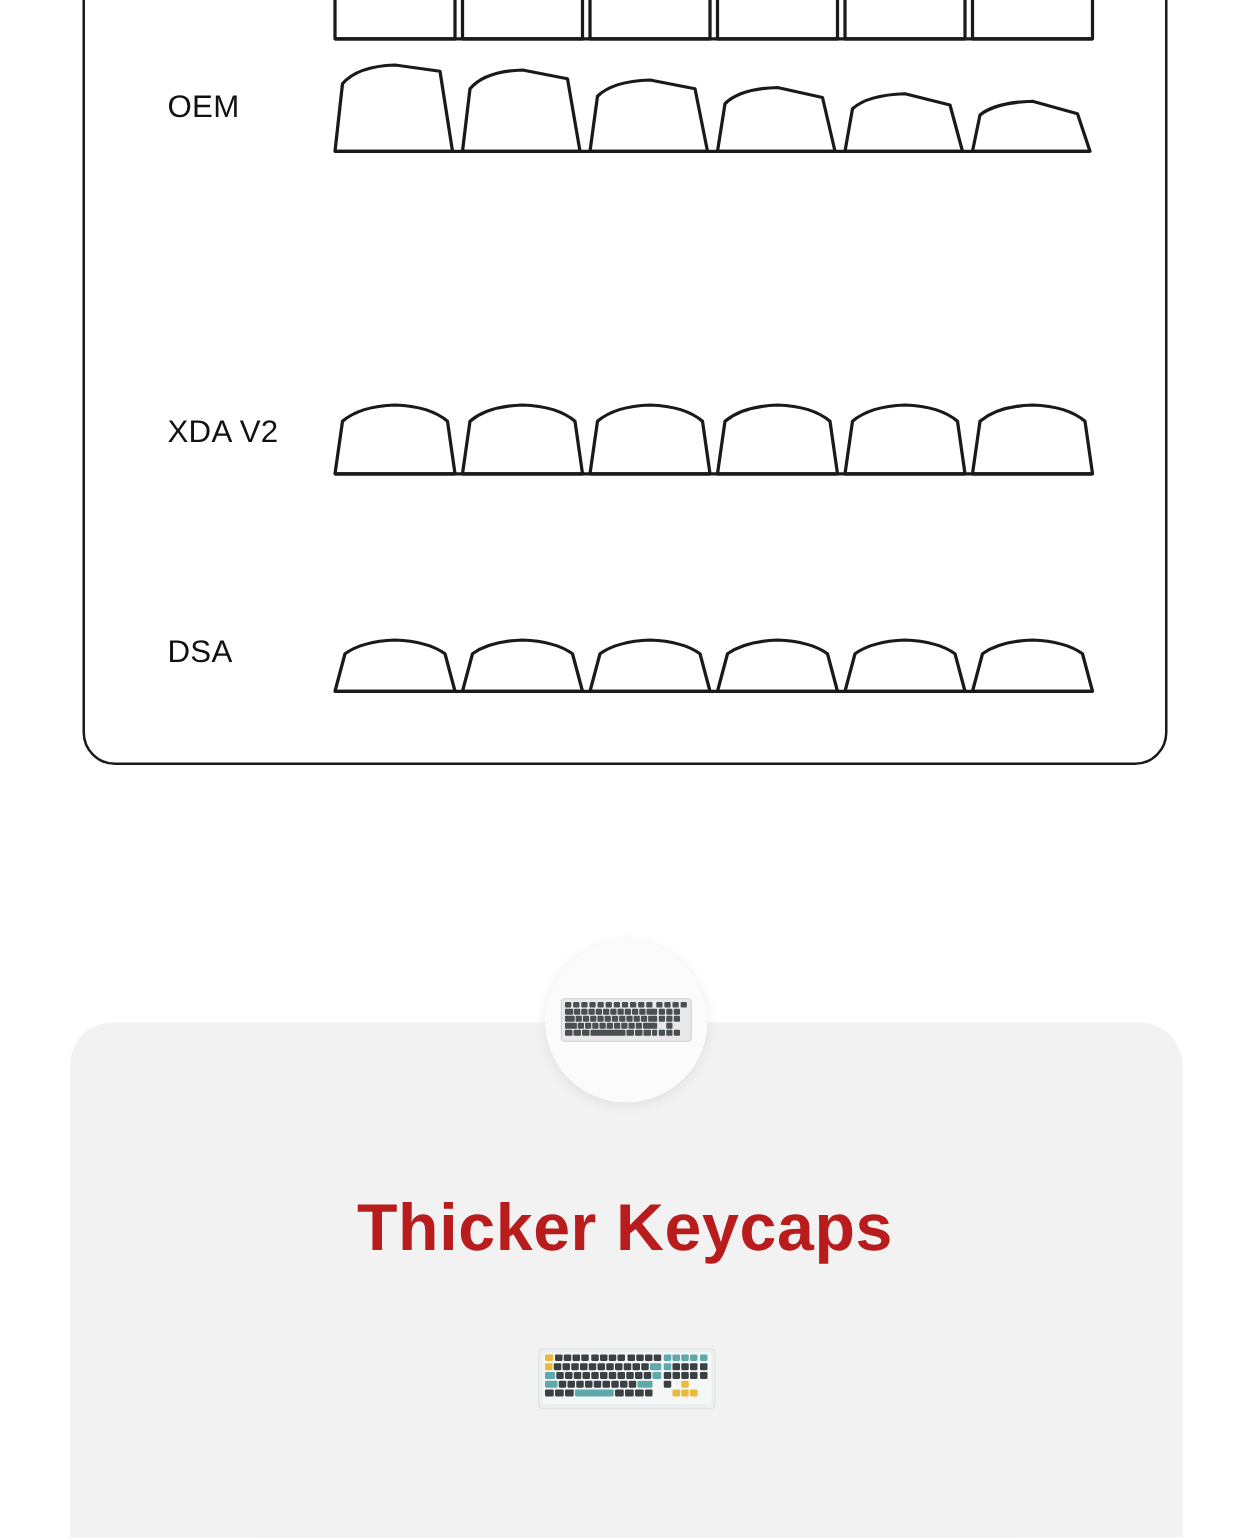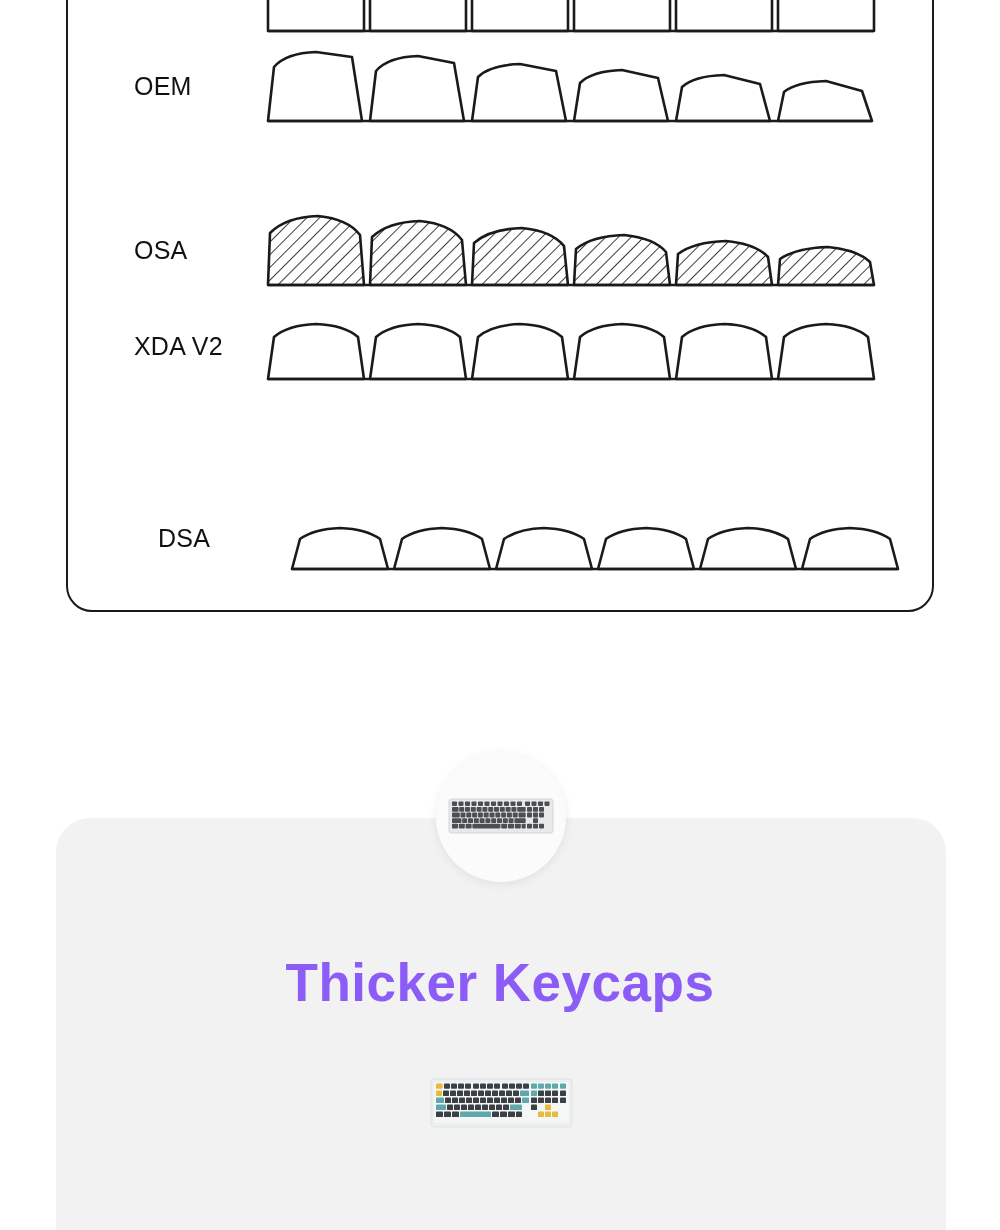--- a/index.html
+++ b/index.html
@@ -101,21 +101,21 @@
 
   #thicker-title {
     position: absolute;
     left: 0;
     top: 1130px;
     width: 1000px;
     text-align: center;
     font-size: 53px;
     font-weight: bold;
     letter-spacing: 0.5px;
-    color: #8b5cf6;
+    color: #b91c1c;
   }
   #thicker-title.pos {
     top: 952px;
   }
 
   #thicker-keyboard {
     position: absolute;
     left: 430px;
     top: 1073px;
     width: 143px;
@@ -161,61 +161,40 @@
             <path d="M308,78 L314,40 Q326,28 356,27 L392,35 L402,78 Z"></path>
             <path d="M410,78 L416,44 Q428,33 458,32 L494,41 L504,78 Z"></path>
             <path d="M512,78 L518,49 Q530,39 560,38 L596,48 L606,78 Z"></path>
             <line x1="2" y1="78" x2="606" y2="78"></line>
           </g>
         </svg>
       </div>
     </div>
 
 
-    <div class="profile-row" style="top:252px;">
-      <div class="profile-label">OSA</div>
-      <div class="profile-shape">
-        <svg viewBox="0 0 610 86" preserveAspectRatio="none">
-          <defs>
-            <pattern id="hatch" width="9" height="9" patternTransform="rotate(45)" patternUnits="userSpaceOnUse">
-              <line x1="0" y1="0" x2="0" y2="9" stroke="#1a1a1a" stroke-width="1.7"></line>
-            </pattern>
-          </defs>
-          <g stroke="#1a1a1a" stroke-width="2.6" stroke-linejoin="round" fill="url(#hatch)">
-            <path d="M2,78 L4,26 Q20,10 52,9 Q82,12 94,28 L98,78 Z"></path>
-            <path d="M104,78 L106,30 Q122,15 154,14 Q184,17 196,33 L200,78 Z"></path>
-            <path d="M206,78 L208,36 Q224,22 256,21 Q286,24 298,39 L302,78 Z"></path>
-            <path d="M308,78 L310,42 Q326,29 358,28 Q388,31 400,45 L404,78 Z"></path>
-            <path d="M410,78 L412,47 Q428,35 460,34 Q490,37 502,50 L506,78 Z"></path>
-            <path d="M512,78 L514,52 Q530,41 562,40 Q592,43 604,55 L608,78 Z"></path>
-          </g>
-          <line x1="2" y1="78" x2="608" y2="78" stroke="#1a1a1a" stroke-width="2.6"></line>
-        </svg>
-      </div>
-    </div>
 
     <div class="profile-row" style="top:348px;">
       <div class="profile-label">XDA V2</div>
       <div class="profile-shape">
         <svg viewBox="0 0 610 86" preserveAspectRatio="none">
           <g fill="none" stroke="#1a1a1a" stroke-width="2.6" stroke-linejoin="round">
             <path d="M2,76 L8,34 Q22,22 50,21 Q78,22 92,34 L98,76 Z"></path>
             <path d="M104,76 L110,34 Q124,22 152,21 Q180,22 194,34 L200,76 Z"></path>
             <path d="M206,76 L212,34 Q226,22 254,21 Q282,22 296,34 L302,76 Z"></path>
             <path d="M308,76 L314,34 Q328,22 356,21 Q384,22 398,34 L404,76 Z"></path>
             <path d="M410,76 L416,34 Q430,22 458,21 Q486,22 500,34 L506,76 Z"></path>
             <path d="M512,76 L518,34 Q532,22 560,21 Q588,22 602,34 L608,76 Z"></path>
             <line x1="2" y1="76" x2="608" y2="76"></line>
           </g>
         </svg>
       </div>
     </div>
 
 
-    <div class="profile-row" style="top:540px;margin-left:24px;">
+    <div class="profile-row" style="top:524px;">
       <div class="profile-label">DSA</div>
       <div class="profile-shape">
         <svg viewBox="0 0 610 86" preserveAspectRatio="none">
           <g fill="none" stroke="#1a1a1a" stroke-width="2.6" stroke-linejoin="round">
             <path d="M2,74 L10,44 Q24,34 50,33 Q76,34 90,44 L98,74 Z"></path>
             <path d="M104,74 L112,44 Q126,34 152,33 Q178,34 192,44 L200,74 Z"></path>
             <path d="M206,74 L214,44 Q228,34 254,33 Q280,34 294,44 L302,74 Z"></path>
             <path d="M308,74 L316,44 Q330,34 356,33 Q382,34 396,44 L404,74 Z"></path>
             <path d="M410,74 L418,44 Q432,34 458,33 Q484,34 498,44 L506,74 Z"></path>
             <path d="M512,74 L520,44 Q534,34 560,33 Q586,34 600,44 L608,74 Z"></path>

